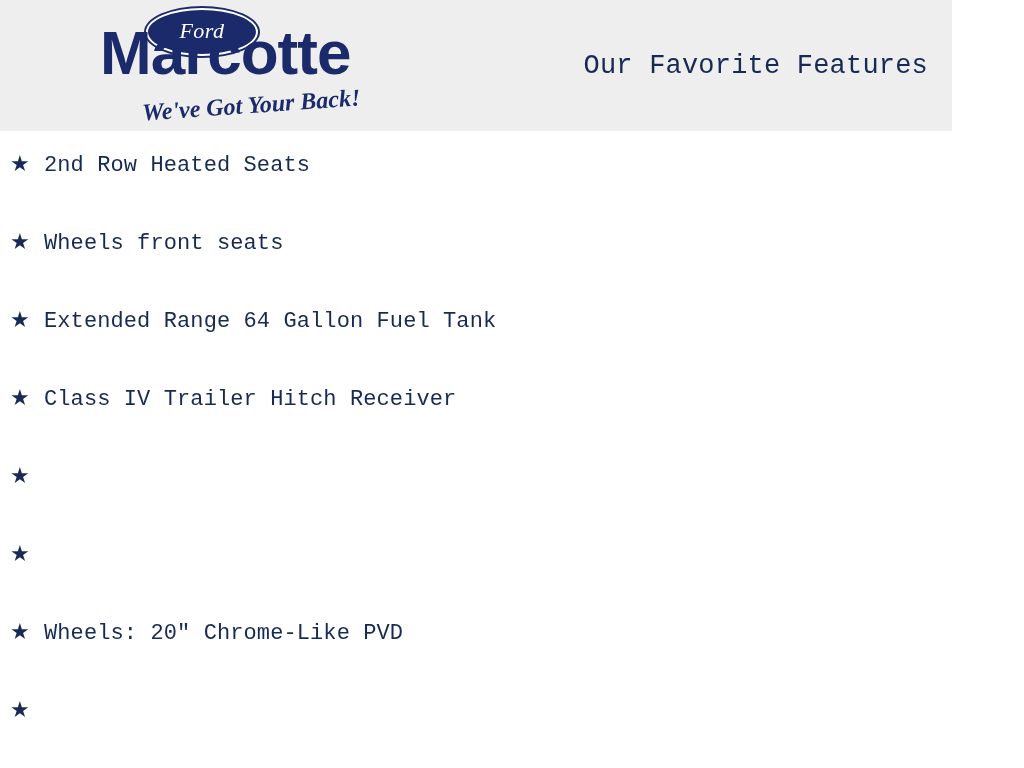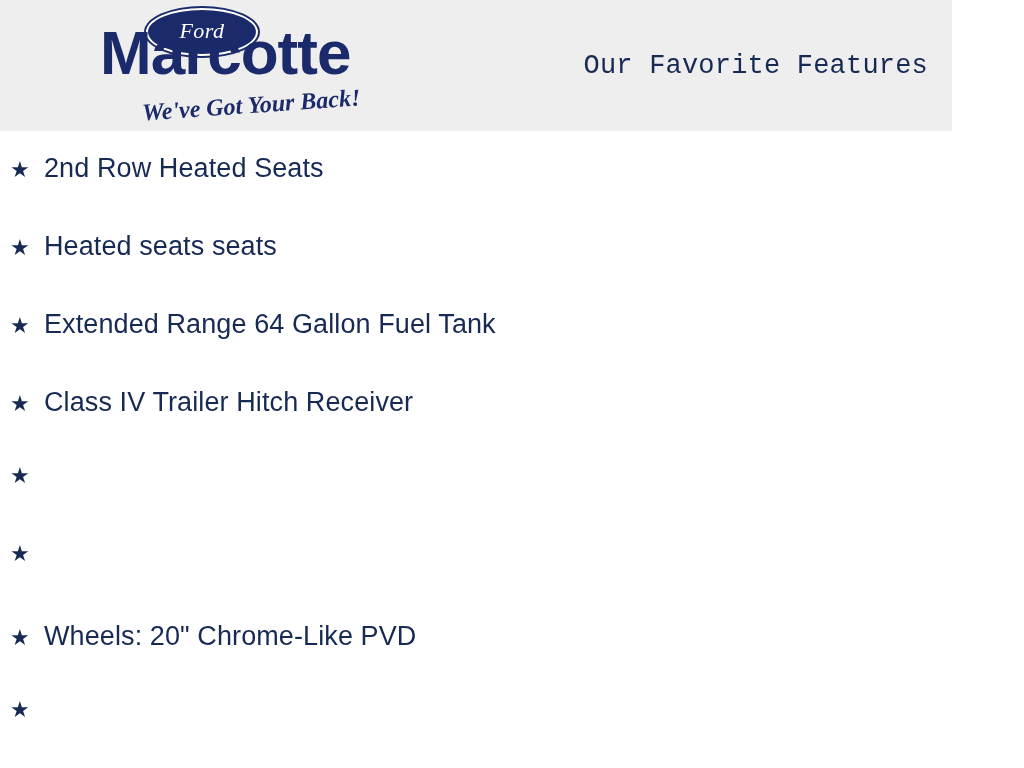--- a/index.html
+++ b/index.html
@@ -117,23 +117,23 @@
   .star-icon {
     color: #172a54;
     font-size: 22px;
     line-height: 1;
     width: 34px;
     flex: 0 0 auto;
     text-align: left;
   }
 
   .feature-label {
-    font-size: 27px;
+    font-size: 22px;
     color: #172a54;
-    font-family: Liberation Sans, sans-serif;
+    font-family: Liberation Mono, monospace;
     letter-spacing: 0.1px;
   }
 </style>
 </head>
 <body>
 
 <div class="page">
 
   <div class="header">
 
@@ -148,21 +148,21 @@
     <div class="header-title">Our Favorite Features</div>
   </div>
 
   <ul class="features">
     <li class="feature-item">
       <span class="star-icon">★</span>
       <span class="feature-label">2nd Row Heated Seats</span>
     </li>
     <li class="feature-item">
       <span class="star-icon">★</span>
-      <span class="feature-label">Heated seats seats</span>
+      <span class="feature-label">Wheels front seats</span>
     </li>
     <li class="feature-item">
       <span class="star-icon">★</span>
       <span class="feature-label">Extended Range 64 Gallon Fuel Tank</span>
     </li>
     <li class="feature-item">
       <span class="star-icon">★</span>
       <span class="feature-label">Class IV Trailer Hitch Receiver</span>
     </li>
     <li class="feature-item">

